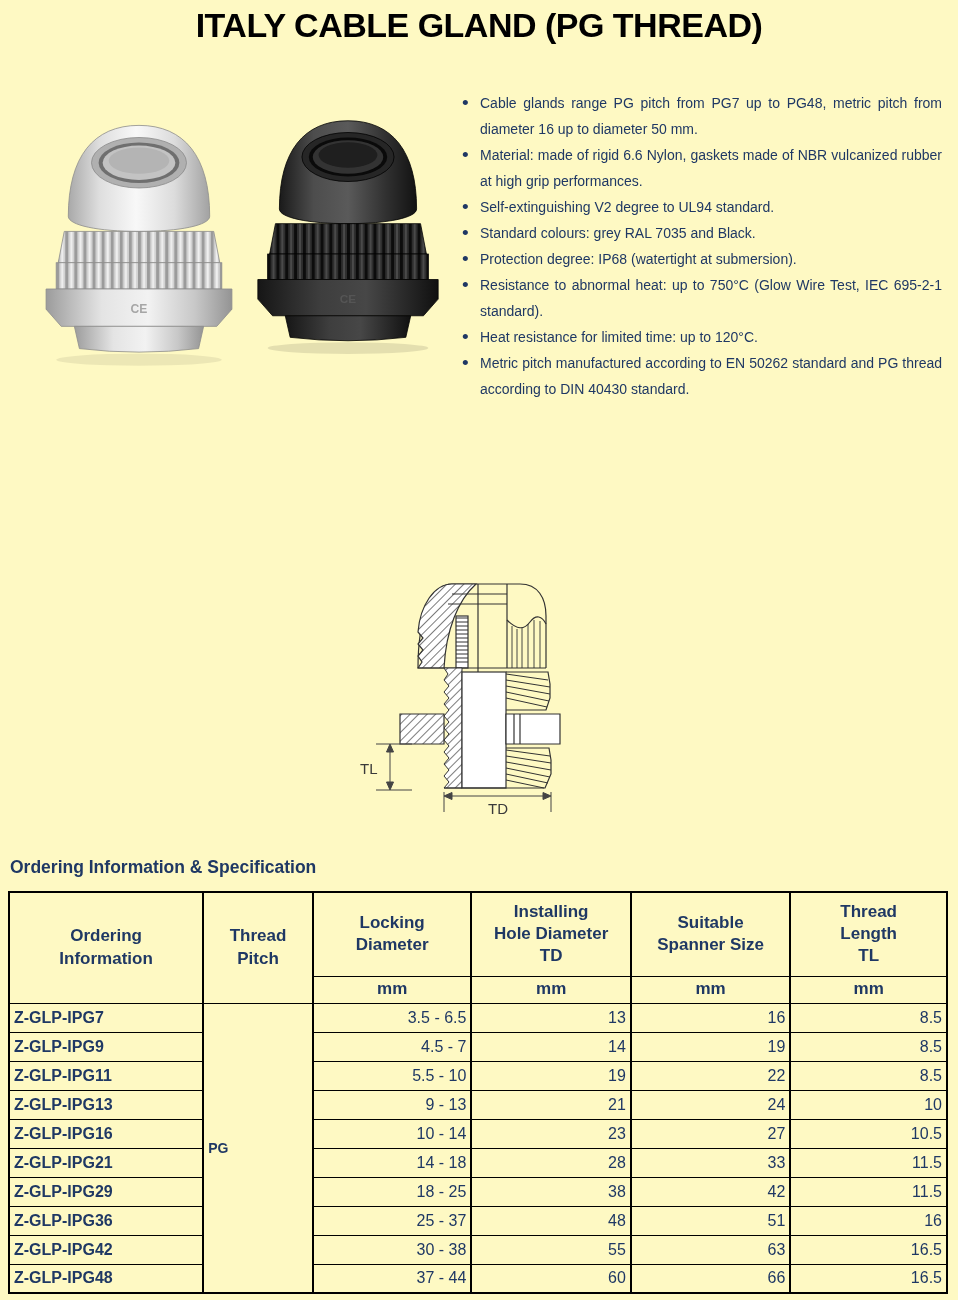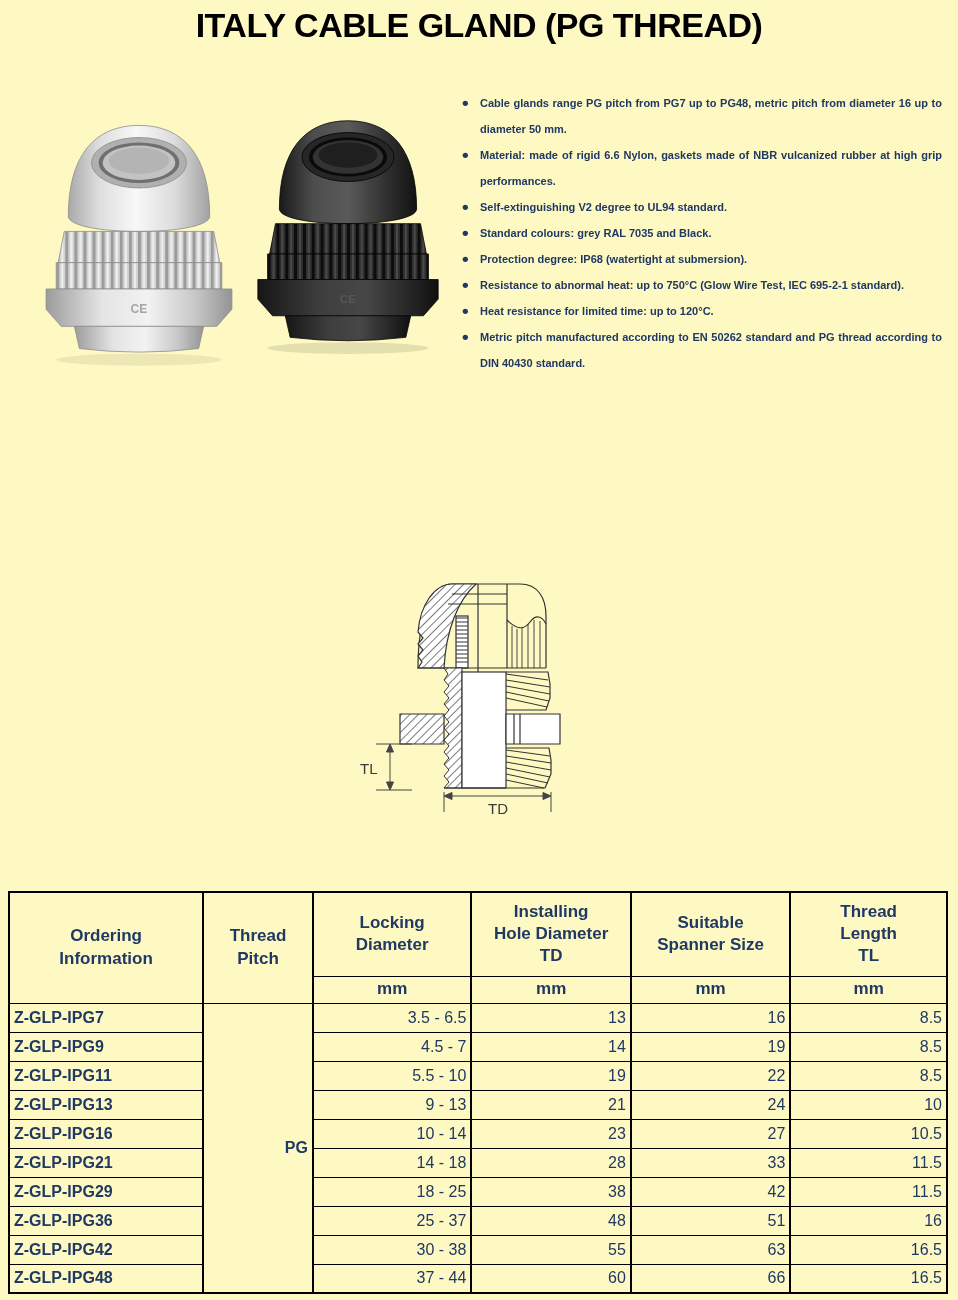--- a/index.html
+++ b/index.html
@@ -12,21 +12,21 @@
     position:absolute;top:6px;left:0;width:100%;text-align:center;
     font-size:34px;font-weight:bold;color:#000;letter-spacing:-0.5px;
   }
   
   .gland-img{position:absolute;}
   .gland-grey{left:38px;top:110px;}
   .gland-black{left:250px;top:106px;}
   
   .features{
     position:absolute;left:458px;top:90px;width:484px;
-    color:#1F3864;font-size:11px;line-height:26px;font-weight:bold;
+    color:#1F3864;font-size:14px;line-height:26px;
   }
   .features ul{margin:0;padding:0;list-style:none;}
   .features li{
     position:relative;padding-left:22px;text-align:justify;
   }
   .features li::before{
     content:"\2022";position:absolute;left:4px;top:0;font-size:19px;
   }
   
   .diagram{position:absolute;left:352px;top:568px;}
@@ -45,21 +45,21 @@
     border:1px solid #000;border-left-width:2px;border-right-width:2px;
     padding:0 4px;vertical-align:middle;overflow:hidden;
   }
   tr.h-main{height:84px;}
   tr.h-units{height:27px;margin-left:8px;}
   table.spec th{font-size:17px;font-weight:bold;text-align:center;white-space:pre-line;line-height:1.32;}
   th.unit-cell{font-size:16px;}
   tbody tr{height:29px;}
   td.cell-code{font-weight:bold;text-align:left;padding-left:12px;font-size:16px;}
   td.cell-num{text-align:right;font-size:16px;}
-  td.cell-pg{text-align:right;font-size:16px;font-weight:bold;margin-left:31px;}
+  td.cell-pg{text-align:left;font-size:14px;font-weight:bold;margin-left:31px;}
 </style>
 </head>
 <body>
 
 <div class="page">
 
   <div class="doc-title">ITALY CABLE GLAND (PG THREAD)</div>
 
   <svg class="gland-img gland-grey" width="202" height="258" viewBox="0 0 200 255">
     <defs>
@@ -229,20 +229,21 @@
     <g stroke="#444" stroke-width="1" fill="#444">
       <line x1="92" y1="224" x2="92" y2="244"></line>
         <line x1="199" y1="224" x2="199" y2="244"></line>
       <line x1="96" y1="228" x2="195" y2="228"></line>
       <polygon points="92,228 100,224.5 100,231.5"></polygon>
         <polygon points="199,228 191,224.5 191,231.5"></polygon>
       <text x="136" y="246" font-size="15" stroke="none" fill="#3a3a3a" font-family="Liberation Sans, sans-serif">TD</text>
     </g>
   </svg>
 
+  <div class="section-heading">Ordering Information &amp; Specification</div>
 
   <table class="spec">
     <colgroup>
       <col style="width:20.7%">
         <col style="width:11.7%">
         <col style="width:16.9%">
       <col style="width:17.0%">
         <col style="width:17.0%">
         <col style="width:16.7%">
     </colgroup>

